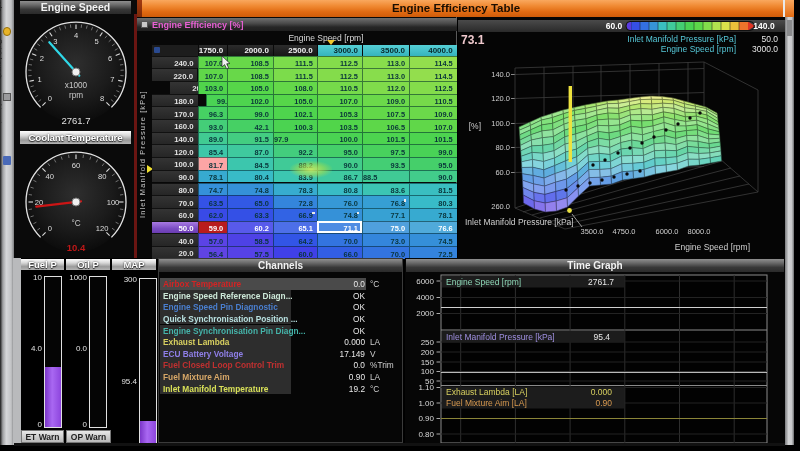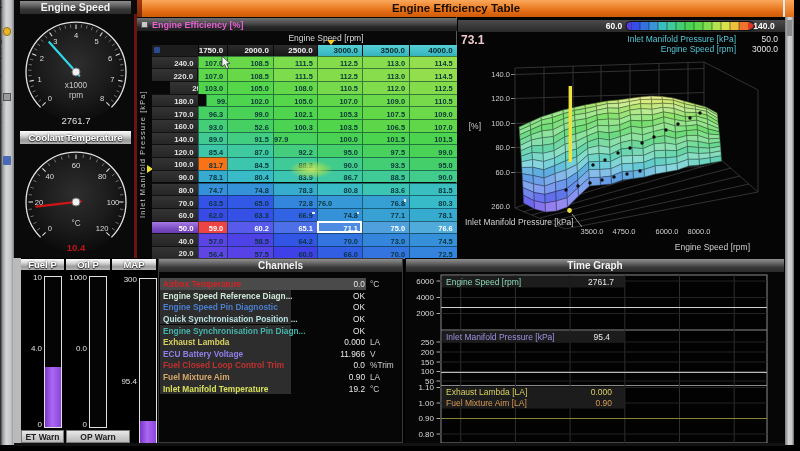--- a/index.html
+++ b/index.html
@@ -176,76 +176,76 @@
 <div class="ab" style="left:409.0px;top:93.6px;width:47.7px;height:12.7px;background:#76da4a;color:#09343a;font-size:7.4px;font-weight:bold;text-align:right;padding:2.6px 4px 0 0;border-top:1px solid rgba(0,40,40,0.55);border-left:1px solid rgba(0,40,40,0.55);">110.5</div>
 <div class="ab" style="left:152px;top:106.3px;width:45.7px;height:12.7px;background:linear-gradient(#343434,#262626);color:#e2e2e2;font-size:7.8px;font-weight:bold;text-align:right;padding:2.4px 4px 0 0;border-top:1px solid #111;">170.0</div>
 <div class="ab" style="left:197.7px;top:106.3px;width:29.5px;height:12.7px;background:#46d063;color:#09343a;font-size:7.4px;font-weight:bold;text-align:right;padding:2.6px 4px 0 0;border-top:1px solid rgba(0,40,40,0.55);border-left:1px solid rgba(0,40,40,0.55);">96.3</div>
 <div class="ab" style="left:227.2px;top:106.3px;width:45.7px;height:12.7px;background:#49d256;color:#09343a;font-size:7.4px;font-weight:bold;text-align:right;padding:2.6px 4px 0 0;border-top:1px solid rgba(0,40,40,0.55);border-left:1px solid rgba(0,40,40,0.55);">99.0</div>
 <div class="ab" style="left:272.9px;top:106.3px;width:43.9px;height:12.7px;background:#4ed44d;color:#09343a;font-size:7.4px;font-weight:bold;text-align:right;padding:2.6px 4px 0 0;border-top:1px solid rgba(0,40,40,0.55);border-left:1px solid rgba(0,40,40,0.55);">102.1</div>
 <div class="ab" style="left:316.8px;top:106.3px;width:45.2px;height:12.7px;background:#58d649;color:#09343a;font-size:7.4px;font-weight:bold;text-align:right;padding:2.6px 4px 0 0;border-top:1px solid rgba(0,40,40,0.55);border-left:1px solid rgba(0,40,40,0.55);">105.3</div>
 <div class="ab" style="left:362.0px;top:106.3px;width:47.0px;height:12.7px;background:#62d849;color:#09343a;font-size:7.4px;font-weight:bold;text-align:right;padding:2.6px 4px 0 0;border-top:1px solid rgba(0,40,40,0.55);border-left:1px solid rgba(0,40,40,0.55);">107.5</div>
 <div class="ab" style="left:409.0px;top:106.3px;width:47.7px;height:12.7px;background:#6bd94a;color:#09343a;font-size:7.4px;font-weight:bold;text-align:right;padding:2.6px 4px 0 0;border-top:1px solid rgba(0,40,40,0.55);border-left:1px solid rgba(0,40,40,0.55);">109.0</div>
 <div class="ab" style="left:152px;top:119.0px;width:45.7px;height:12.7px;background:linear-gradient(#343434,#262626);color:#e2e2e2;font-size:7.8px;font-weight:bold;text-align:right;padding:2.4px 4px 0 0;border-top:1px solid #111;">160.0</div>
 <div class="ab" style="left:197.7px;top:119.0px;width:29.5px;height:12.7px;background:#44ce78;color:#09343a;font-size:7.4px;font-weight:bold;text-align:right;padding:2.6px 4px 0 0;border-top:1px solid rgba(0,40,40,0.55);border-left:1px solid rgba(0,40,40,0.55);">93.0</div>
-<div class="ab" style="left:227.2px;top:119.0px;width:45.7px;height:12.7px;background:#46d064;color:#09343a;font-size:7.4px;font-weight:bold;text-align:right;padding:2.6px 4px 0 0;border-top:1px solid rgba(0,40,40,0.55);border-left:1px solid rgba(0,40,40,0.55);">52.6</div>
+<div class="ab" style="left:227.2px;top:119.0px;width:45.7px;height:12.7px;background:#46d064;color:#09343a;font-size:7.4px;font-weight:bold;text-align:right;padding:2.6px 4px 0 0;border-top:1px solid rgba(0,40,40,0.55);border-left:1px solid rgba(0,40,40,0.55);">42.1</div>
 <div class="ab" style="left:272.9px;top:119.0px;width:43.9px;height:12.7px;background:#4bd351;color:#09343a;font-size:7.4px;font-weight:bold;text-align:right;padding:2.6px 4px 0 0;border-top:1px solid rgba(0,40,40,0.55);border-left:1px solid rgba(0,40,40,0.55);">100.3</div>
 <div class="ab" style="left:316.8px;top:119.0px;width:45.2px;height:12.7px;background:#51d54a;color:#09343a;font-size:7.4px;font-weight:bold;text-align:right;padding:2.6px 4px 0 0;border-top:1px solid rgba(0,40,40,0.55);border-left:1px solid rgba(0,40,40,0.55);">103.5</div>
 <div class="ab" style="left:362.0px;top:119.0px;width:47.0px;height:12.7px;background:#5dd749;color:#09343a;font-size:7.4px;font-weight:bold;text-align:right;padding:2.6px 4px 0 0;border-top:1px solid rgba(0,40,40,0.55);border-left:1px solid rgba(0,40,40,0.55);">106.5</div>
 <div class="ab" style="left:409.0px;top:119.0px;width:47.7px;height:12.7px;background:#60d749;color:#09343a;font-size:7.4px;font-weight:bold;text-align:right;padding:2.6px 4px 0 0;border-top:1px solid rgba(0,40,40,0.55);border-left:1px solid rgba(0,40,40,0.55);">107.0</div>
 <div class="ab" style="left:152px;top:131.7px;width:45.7px;height:12.7px;background:linear-gradient(#343434,#262626);color:#e2e2e2;font-size:7.8px;font-weight:bold;text-align:right;padding:2.4px 4px 0 0;border-top:1px solid #111;">140.0</div>
 <div class="ab" style="left:197.7px;top:131.7px;width:29.5px;height:12.7px;background:#41cb92;color:#09343a;font-size:7.4px;font-weight:bold;text-align:right;padding:2.6px 4px 0 0;border-top:1px solid rgba(0,40,40,0.55);border-left:1px solid rgba(0,40,40,0.55);">89.0</div>
 <div class="ab" style="left:227.2px;top:131.7px;width:45.7px;height:12.7px;background:#43cd81;color:#09343a;font-size:7.4px;font-weight:bold;text-align:right;padding:2.6px 4px 0 0;border-top:1px solid rgba(0,40,40,0.55);border-left:1px solid rgba(0,40,40,0.55);">91.5</div>
 <div class="ab" style="left:272.9px;top:131.7px;width:43.9px;height:27px;background:#48d15b;color:#09343a;font-size:7.4px;font-weight:bold;text-align:left;padding:2.6px 4px 0 0;border-top:1px solid rgba(0,40,40,0.55);border-left:1px solid rgba(0,40,40,0.55);">97.9</div>
 <div class="ab" style="left:316.8px;top:131.7px;width:45.2px;height:12.7px;background:#4ad352;color:#09343a;font-size:7.4px;font-weight:bold;text-align:right;padding:2.6px 4px 0 0;border-top:1px solid rgba(0,40,40,0.55);border-left:1px solid rgba(0,40,40,0.55);">100.0</div>
 <div class="ab" style="left:362.0px;top:131.7px;width:47.0px;height:12.7px;background:#4dd44f;color:#09343a;font-size:7.4px;font-weight:bold;text-align:right;padding:2.6px 4px 0 0;border-top:1px solid rgba(0,40,40,0.55);border-left:1px solid rgba(0,40,40,0.55);">101.5</div>
 <div class="ab" style="left:409.0px;top:131.7px;width:47.7px;height:12.7px;background:#4dd44f;color:#09343a;font-size:7.4px;font-weight:bold;text-align:right;padding:2.6px 4px 0 0;border-top:1px solid rgba(0,40,40,0.55);border-left:1px solid rgba(0,40,40,0.55);">101.5</div>
 <div class="ab" style="left:152px;top:144.4px;width:45.7px;height:12.7px;background:linear-gradient(#343434,#262626);color:#e2e2e2;font-size:7.8px;font-weight:bold;text-align:right;padding:2.4px 4px 0 0;border-top:1px solid #111;">120.0</div>
 <div class="ab" style="left:197.7px;top:144.4px;width:29.5px;height:12.7px;background:#3dc7a8;color:#09343a;font-size:7.4px;font-weight:bold;text-align:right;padding:2.6px 4px 0 0;border-top:1px solid rgba(0,40,40,0.55);border-left:1px solid rgba(0,40,40,0.55);">85.4</div>
 <div class="ab" style="left:227.2px;top:144.4px;width:45.7px;height:12.7px;background:#3fc99e;color:#09343a;font-size:7.4px;font-weight:bold;text-align:right;padding:2.6px 4px 0 0;border-top:1px solid rgba(0,40,40,0.55);border-left:1px solid rgba(0,40,40,0.55);">87.0</div>
 <div class="ab" style="left:272.9px;top:144.4px;width:43.9px;height:12.7px;background:#43cd7d;color:#09343a;font-size:7.4px;font-weight:bold;text-align:right;padding:2.6px 4px 0 0;border-top:1px solid rgba(0,40,40,0.55);border-left:1px solid rgba(0,40,40,0.55);">92.2</div>
 <div class="ab" style="left:316.8px;top:144.4px;width:45.2px;height:12.7px;background:#45cf6a;color:#09343a;font-size:7.4px;font-weight:bold;text-align:right;padding:2.6px 4px 0 0;border-top:1px solid rgba(0,40,40,0.55);border-left:1px solid rgba(0,40,40,0.55);">95.0</div>
 <div class="ab" style="left:362.0px;top:144.4px;width:47.0px;height:12.7px;background:#48d15d;color:#09343a;font-size:7.4px;font-weight:bold;text-align:right;padding:2.6px 4px 0 0;border-top:1px solid rgba(0,40,40,0.55);border-left:1px solid rgba(0,40,40,0.55);">97.5</div>
 <div class="ab" style="left:409.0px;top:144.4px;width:47.7px;height:12.7px;background:#49d256;color:#09343a;font-size:7.4px;font-weight:bold;text-align:right;padding:2.6px 4px 0 0;border-top:1px solid rgba(0,40,40,0.55);border-left:1px solid rgba(0,40,40,0.55);">99.0</div>
 <div class="ab" style="left:152px;top:157.1px;width:45.7px;height:12.7px;background:linear-gradient(#343434,#262626);color:#e2e2e2;font-size:7.8px;font-weight:bold;text-align:right;padding:2.4px 4px 0 0;border-top:1px solid #111;">100.0</div>
-<div class="ab" style="left:197.7px;top:157.1px;width:29.5px;height:12.7px;background:#f97316;color:#09343a;font-size:7.4px;font-weight:bold;text-align:right;padding:2.6px 4px 0 0;border-top:1px solid rgba(0,40,40,0.55);border-left:1px solid rgba(0,40,40,0.55);">81.7</div>
+<div class="ab" style="left:197.7px;top:157.1px;width:29.5px;height:12.7px;background:#fca5a5;color:#09343a;font-size:7.4px;font-weight:bold;text-align:right;padding:2.6px 4px 0 0;border-top:1px solid rgba(0,40,40,0.55);border-left:1px solid rgba(0,40,40,0.55);">81.7</div>
 <div class="ab" style="left:227.2px;top:157.1px;width:45.7px;height:12.7px;background:#3cc6ad;color:#09343a;font-size:7.4px;font-weight:bold;text-align:right;padding:2.6px 4px 0 0;border-top:1px solid rgba(0,40,40,0.55);border-left:1px solid rgba(0,40,40,0.55);">84.5</div>
 <div class="ab" style="left:272.9px;top:157.1px;width:43.9px;height:12.7px;background:#40ca97;color:#09343a;font-size:7.4px;font-weight:bold;text-align:right;padding:2.6px 4px 0 0;border-top:1px solid rgba(0,40,40,0.55);border-left:1px solid rgba(0,40,40,0.55);">88.2</div>
 <div class="ab" style="left:316.8px;top:157.1px;width:45.2px;height:12.7px;background:#42cc8b;color:#09343a;font-size:7.4px;font-weight:bold;text-align:right;padding:2.6px 4px 0 0;border-top:1px solid rgba(0,40,40,0.55);border-left:1px solid rgba(0,40,40,0.55);">90.0</div>
 <div class="ab" style="left:362.0px;top:157.1px;width:47.0px;height:12.7px;background:#44ce74;color:#09343a;font-size:7.4px;font-weight:bold;text-align:right;padding:2.6px 4px 0 0;border-top:1px solid rgba(0,40,40,0.55);border-left:1px solid rgba(0,40,40,0.55);">93.5</div>
 <div class="ab" style="left:409.0px;top:157.1px;width:47.7px;height:12.7px;background:#45cf6a;color:#09343a;font-size:7.4px;font-weight:bold;text-align:right;padding:2.6px 4px 0 0;border-top:1px solid rgba(0,40,40,0.55);border-left:1px solid rgba(0,40,40,0.55);">95.0</div>
 <div class="ab" style="left:152px;top:169.8px;width:45.7px;height:12.7px;background:linear-gradient(#343434,#262626);color:#e2e2e2;font-size:7.8px;font-weight:bold;text-align:right;padding:2.4px 4px 0 0;border-top:1px solid #111;">90.0</div>
 <div class="ab" style="left:197.7px;top:169.8px;width:29.5px;height:12.7px;background:#37aad0;color:#09343a;font-size:7.4px;font-weight:bold;text-align:right;padding:2.6px 4px 0 0;border-top:1px solid rgba(0,40,40,0.55);border-left:1px solid rgba(0,40,40,0.55);">78.1</div>
 <div class="ab" style="left:227.2px;top:169.8px;width:45.7px;height:12.7px;background:#38bbc7;color:#09343a;font-size:7.4px;font-weight:bold;text-align:right;padding:2.6px 4px 0 0;border-top:1px solid rgba(0,40,40,0.55);border-left:1px solid rgba(0,40,40,0.55);">80.4</div>
 <div class="ab" style="left:272.9px;top:169.8px;width:43.9px;height:12.7px;background:#3cc6b1;color:#09343a;font-size:7.4px;font-weight:bold;text-align:right;padding:2.6px 4px 0 0;border-top:1px solid rgba(0,40,40,0.55);border-left:1px solid rgba(0,40,40,0.55);">83.9</div>
 <div class="ab" style="left:316.8px;top:169.8px;width:45.2px;height:12.7px;background:#3fc9a0;color:#09343a;font-size:7.4px;font-weight:bold;text-align:right;padding:2.6px 4px 0 0;border-top:1px solid rgba(0,40,40,0.55);border-left:1px solid rgba(0,40,40,0.55);">86.7</div>
-<div class="ab" style="left:362.0px;top:169.8px;width:47.0px;height:12.7px;background:#40ca95;color:#09343a;font-size:7.4px;font-weight:bold;text-align:right;padding:2.6px 4px 0 0;border-top:1px solid rgba(0,40,40,0.55);border-left:1px solid rgba(0,40,40,0.55);">88.5</div>
+<div class="ab" style="left:362.0px;top:169.8px;width:47.0px;height:12.7px;background:#40ca95;color:#09343a;font-size:7.4px;font-weight:bold;text-align:left;padding:2.6px 4px 0 0;border-top:1px solid rgba(0,40,40,0.55);border-left:1px solid rgba(0,40,40,0.55);">88.5</div>
 <div class="ab" style="left:409.0px;top:169.8px;width:47.7px;height:12.7px;background:#42cc8b;color:#09343a;font-size:7.4px;font-weight:bold;text-align:right;padding:2.6px 4px 0 0;border-top:1px solid rgba(0,40,40,0.55);border-left:1px solid rgba(0,40,40,0.55);">90.0</div>
 <div class="ab" style="left:152px;top:182.5px;width:45.7px;height:12.7px;background:linear-gradient(#343434,#262626);color:#e2e2e2;font-size:7.8px;font-weight:bold;text-align:right;padding:2.4px 4px 0 0;border-top:1px solid #111;">80.0</div>
 <div class="ab" style="left:197.7px;top:182.5px;width:29.5px;height:12.7px;background:#3590d9;color:#09343a;font-size:7.4px;font-weight:bold;text-align:right;padding:2.6px 4px 0 0;border-top:1px solid rgba(0,40,40,0.55);border-left:1px solid rgba(0,40,40,0.55);">74.7</div>
 <div class="ab" style="left:227.2px;top:182.5px;width:45.7px;height:12.7px;background:#3591d8;color:#09343a;font-size:7.4px;font-weight:bold;text-align:right;padding:2.6px 4px 0 0;border-top:1px solid rgba(0,40,40,0.55);border-left:1px solid rgba(0,40,40,0.55);">74.8</div>
 <div class="ab" style="left:272.9px;top:182.5px;width:43.9px;height:12.7px;background:#37accf;color:#09343a;font-size:7.4px;font-weight:bold;text-align:right;padding:2.6px 4px 0 0;border-top:1px solid rgba(0,40,40,0.55);border-left:1px solid rgba(0,40,40,0.55);">78.3</div>
 <div class="ab" style="left:316.8px;top:182.5px;width:45.2px;height:12.7px;background:#39bcc5;color:#09343a;font-size:7.4px;font-weight:bold;text-align:right;padding:2.6px 4px 0 0;border-top:1px solid rgba(0,40,40,0.55);border-left:1px solid rgba(0,40,40,0.55);">80.8</div>
 <div class="ab" style="left:362.0px;top:182.5px;width:47.0px;height:12.7px;background:#3cc5b3;color:#09343a;font-size:7.4px;font-weight:bold;text-align:right;padding:2.6px 4px 0 0;border-top:1px solid rgba(0,40,40,0.55);border-left:1px solid rgba(0,40,40,0.55);">83.6</div>
 <div class="ab" style="left:409.0px;top:182.5px;width:47.7px;height:12.7px;background:#3abec0;color:#09343a;font-size:7.4px;font-weight:bold;text-align:right;padding:2.6px 4px 0 0;border-top:1px solid rgba(0,40,40,0.55);border-left:1px solid rgba(0,40,40,0.55);">81.5</div>
 <div class="ab" style="left:152px;top:195.2px;width:45.7px;height:12.7px;background:linear-gradient(#343434,#262626);color:#e2e2e2;font-size:7.8px;font-weight:bold;text-align:right;padding:2.4px 4px 0 0;border-top:1px solid #111;">70.0</div>
 <div class="ab" style="left:197.7px;top:195.2px;width:29.5px;height:12.7px;background:#3452e6;color:#09343a;font-size:7.4px;font-weight:bold;text-align:right;padding:2.6px 4px 0 0;border-top:1px solid rgba(0,40,40,0.55);border-left:1px solid rgba(0,40,40,0.55);">63.5</div>
 <div class="ab" style="left:227.2px;top:195.2px;width:45.7px;height:12.7px;background:#3259e5;color:#09343a;font-size:7.4px;font-weight:bold;text-align:right;padding:2.6px 4px 0 0;border-top:1px solid rgba(0,40,40,0.55);border-left:1px solid rgba(0,40,40,0.55);">65.0</div>
 <div class="ab" style="left:272.9px;top:195.2px;width:43.9px;height:12.7px;background:#3485dc;color:#09343a;font-size:7.4px;font-weight:bold;text-align:right;padding:2.6px 4px 0 0;border-top:1px solid rgba(0,40,40,0.55);border-left:1px solid rgba(0,40,40,0.55);">72.8</div>
-<div class="ab" style="left:316.8px;top:195.2px;width:45.2px;height:12.7px;background:#3698d6;color:#09343a;font-size:7.4px;font-weight:bold;text-align:left;padding:2.6px 4px 0 0;border-top:1px solid rgba(0,40,40,0.55);border-left:1px solid rgba(0,40,40,0.55);">76.0</div>
+<div class="ab" style="left:316.8px;top:195.2px;width:45.2px;height:12.7px;background:#3698d6;color:#09343a;font-size:7.4px;font-weight:bold;text-align:right;padding:2.6px 4px 0 0;border-top:1px solid rgba(0,40,40,0.55);border-left:1px solid rgba(0,40,40,0.55);">76.0</div>
 <div class="ab" style="left:362.0px;top:195.2px;width:47.0px;height:12.7px;background:#369fd4;color:#09343a;font-size:7.4px;font-weight:bold;text-align:right;padding:2.6px 4px 0 0;border-top:1px solid rgba(0,40,40,0.55);border-left:1px solid rgba(0,40,40,0.55);">76.8</div>
 <div class="ab" style="left:409.0px;top:195.2px;width:47.7px;height:12.7px;background:#38bbc8;color:#09343a;font-size:7.4px;font-weight:bold;text-align:right;padding:2.6px 4px 0 0;border-top:1px solid rgba(0,40,40,0.55);border-left:1px solid rgba(0,40,40,0.55);">80.3</div>
 <div class="ab" style="left:152px;top:207.9px;width:45.7px;height:12.7px;background:linear-gradient(#343434,#262626);color:#e2e2e2;font-size:7.8px;font-weight:bold;text-align:right;padding:2.4px 4px 0 0;border-top:1px solid #111;">60.0</div>
 <div class="ab" style="left:197.7px;top:207.9px;width:29.5px;height:12.7px;background:#394ae7;color:#09343a;font-size:7.4px;font-weight:bold;text-align:right;padding:2.6px 4px 0 0;border-top:1px solid rgba(0,40,40,0.55);border-left:1px solid rgba(0,40,40,0.55);">62.0</div>
 <div class="ab" style="left:227.2px;top:207.9px;width:45.7px;height:12.7px;background:#3450e6;color:#09343a;font-size:7.4px;font-weight:bold;text-align:right;padding:2.6px 4px 0 0;border-top:1px solid rgba(0,40,40,0.55);border-left:1px solid rgba(0,40,40,0.55);">63.3</div>
 <div class="ab" style="left:272.9px;top:207.9px;width:43.9px;height:12.7px;background:#3263e4;color:#09343a;font-size:7.4px;font-weight:bold;text-align:right;padding:2.6px 4px 0 0;border-top:1px solid rgba(0,40,40,0.55);border-left:1px solid rgba(0,40,40,0.55);">66.9</div>
 <div class="ab" style="left:316.8px;top:207.9px;width:45.2px;height:12.7px;background:#3591d8;color:#09343a;font-size:7.4px;font-weight:bold;text-align:right;padding:2.6px 4px 0 0;border-top:1px solid rgba(0,40,40,0.55);border-left:1px solid rgba(0,40,40,0.55);">74.8</div>
 <div class="ab" style="left:362.0px;top:207.9px;width:47.0px;height:12.7px;background:#37a1d3;color:#09343a;font-size:7.4px;font-weight:bold;text-align:right;padding:2.6px 4px 0 0;border-top:1px solid rgba(0,40,40,0.55);border-left:1px solid rgba(0,40,40,0.55);">77.1</div>
 <div class="ab" style="left:409.0px;top:207.9px;width:47.7px;height:12.7px;background:#37aad0;color:#09343a;font-size:7.4px;font-weight:bold;text-align:right;padding:2.6px 4px 0 0;border-top:1px solid rgba(0,40,40,0.55);border-left:1px solid rgba(0,40,40,0.55);">78.1</div>
 <div class="ab" style="left:152px;top:220.6px;width:45.7px;height:12.7px;background:linear-gradient(#a87ae2,#7a4cc2 60%,#6a3cb2);color:#fff;font-size:7.8px;font-weight:bold;text-align:right;padding:2.4px 4px 0 0;border-top:1px solid #111;">50.0</div>
-<div class="ab" style="left:197.7px;top:220.6px;width:29.5px;height:17px;background:#ef4444;color:#ffffff;font-size:7.4px;font-weight:bold;text-align:right;padding:2.6px 4px 0 0;border-top:1px solid rgba(0,40,40,0.55);border-left:1px solid rgba(0,40,40,0.55);">59.0</div>
+<div class="ab" style="left:197.7px;top:220.6px;width:29.5px;height:17px;background:#b91c1c;color:#ffffff;font-size:7.4px;font-weight:bold;text-align:right;padding:2.6px 4px 0 0;border-top:1px solid rgba(0,40,40,0.55);border-left:1px solid rgba(0,40,40,0.55);">59.0</div>
 <div class="ab" style="left:227.2px;top:220.6px;width:45.7px;height:12.7px;background:#585aeb;color:#ffffff;font-size:7.4px;font-weight:bold;text-align:right;padding:2.6px 4px 0 0;border-top:1px solid rgba(0,40,40,0.55);border-left:1px solid rgba(0,40,40,0.55);">60.2</div>
 <div class="ab" style="left:272.9px;top:220.6px;width:43.9px;height:12.7px;background:#4d6fe8;color:#ffffff;font-size:7.4px;font-weight:bold;text-align:right;padding:2.6px 4px 0 0;border-top:1px solid rgba(0,40,40,0.55);border-left:1px solid rgba(0,40,40,0.55);">65.1</div>
 <div class="ab" style="left:316.8px;top:220.6px;width:45.2px;height:12.7px;background:#4e8ce3;color:#ffffff;font-size:7.4px;font-weight:bold;text-align:right;padding:2.6px 4px 0 0;border-top:1px solid rgba(0,40,40,0.55);border-left:1px solid rgba(0,40,40,0.55);outline:2px solid #fff;outline-offset:-2.5px;z-index:5;">71.1</div>
 <div class="ab" style="left:362.0px;top:220.6px;width:47.0px;height:12.7px;background:#50a0dd;color:#ffffff;font-size:7.4px;font-weight:bold;text-align:right;padding:2.6px 4px 0 0;border-top:1px solid rgba(0,40,40,0.55);border-left:1px solid rgba(0,40,40,0.55);">75.0</div>
 <div class="ab" style="left:409.0px;top:220.6px;width:47.7px;height:12.7px;background:#50aada;color:#ffffff;font-size:7.4px;font-weight:bold;text-align:right;padding:2.6px 4px 0 0;border-top:1px solid rgba(0,40,40,0.55);border-left:1px solid rgba(0,40,40,0.55);">76.6</div>
 <div class="ab" style="left:152px;top:233.3px;width:45.7px;height:12.7px;background:linear-gradient(#343434,#262626);color:#e2e2e2;font-size:7.8px;font-weight:bold;text-align:right;padding:2.4px 4px 0 0;border-top:1px solid #111;">40.0</div>
 <div class="ab" style="left:197.7px;top:233.3px;width:29.5px;height:12.7px;background:#5b43e5;color:#09343a;font-size:7.4px;font-weight:bold;text-align:right;padding:2.6px 4px 0 0;border-top:1px solid rgba(0,40,40,0.55);border-left:1px solid rgba(0,40,40,0.55);">57.0</div>
 <div class="ab" style="left:227.2px;top:233.3px;width:45.7px;height:12.7px;background:#4e42e6;color:#09343a;font-size:7.4px;font-weight:bold;text-align:right;padding:2.6px 4px 0 0;border-top:1px solid rgba(0,40,40,0.55);border-left:1px solid rgba(0,40,40,0.55);">58.5</div>
 <div class="ab" style="left:272.9px;top:233.3px;width:43.9px;height:12.7px;background:#3255e6;color:#09343a;font-size:7.4px;font-weight:bold;text-align:right;padding:2.6px 4px 0 0;border-top:1px solid rgba(0,40,40,0.55);border-left:1px solid rgba(0,40,40,0.55);">64.2</div>
 <div class="ab" style="left:316.8px;top:233.3px;width:45.2px;height:12.7px;background:#3374e0;color:#09343a;font-size:7.4px;font-weight:bold;text-align:right;padding:2.6px 4px 0 0;border-top:1px solid rgba(0,40,40,0.55);border-left:1px solid rgba(0,40,40,0.55);">70.0</div>
@@ -603,21 +603,21 @@
 <div class="ab" style="left:89px;top:276px;width:18px;height:152px;border:1px solid #e0e0e0;background:#050505;"></div>
 <div class="ab" style="left:66px;top:273px;width:21px;color:#e0e0e0;font-size:8px;text-align:right;">1000</div>
 <div class="ab" style="left:66px;top:344px;width:21px;color:#e0e0e0;font-size:8px;text-align:right;">0.0</div>
 <div class="ab" style="left:66px;top:420px;width:21px;color:#e0e0e0;font-size:8px;text-align:right;">0</div>
 <div class="ab shdr" style="left:112px;top:259px;width:44px;height:11px;font-size:9.5px;line-height:11px;">MAP</div>
 <div class="ab" style="left:139px;top:278px;width:18px;height:167px;border:1px solid #e0e0e0;background:#050505;"></div>
 <div class="ab" style="left:140px;top:421px;width:16px;height:23px;background:linear-gradient(90deg,#7a35c8,#a968f2 45%,#8d45dd);"></div>
 <div class="ab" style="left:112px;top:275px;width:25px;color:#e0e0e0;font-size:8px;text-align:right;">300</div>
 <div class="ab" style="left:112px;top:377px;width:25px;color:#e0e0e0;font-size:8px;text-align:right;">95.4</div>
 <div class="ab" style="left:21px;top:430px;width:43px;height:13px;background:linear-gradient(#e8e8e8,#b8b8b8);border:1px solid #777;color:#222;font-size:8.5px;font-weight:bold;text-align:center;line-height:12px;">ET Warn</div>
-<div class="ab" style="left:66px;top:430px;width:64px;height:13px;background:linear-gradient(#e8e8e8,#b8b8b8);border:1px solid #777;color:#222;font-size:8.5px;font-weight:bold;text-align:center;line-height:12px;">OP Warn</div>
+<div class="ab" style="left:66px;top:430px;width:45px;height:13px;background:linear-gradient(#e8e8e8,#b8b8b8);border:1px solid #777;color:#222;font-size:8.5px;font-weight:bold;text-align:center;line-height:12px;">OP Warn</div>
 <div class="ab" style="left:158px;top:258px;width:245px;height:185px;background:#060606;border:1px solid #3a3a3a;"></div>
 <div class="ab hdr" style="left:159px;top:259px;width:243px;height:13px;font-size:10px;line-height:13px;">Channels</div>
 <div class="ab" style="left:160px;top:278.0px;width:206px;height:11.6px;background:#4a4a4a;"></div>
 <div class="ab" style="left:163px;top:279.0px;color:#d32424;font-size:8.3px;font-weight:bold;white-space:nowrap;">Airbox Temperature</div>
 <div class="ab" style="left:295px;top:279.0px;width:70px;color:#e8e8e8;font-size:8.3px;text-align:right;">0.0</div>
 <div class="ab" style="left:370px;top:279.0px;color:#cfcfcf;font-size:8.3px;">°C</div>
 <div class="ab" style="left:160px;top:289.6px;width:131px;height:11.6px;background:#2d2d2d;"></div>
 <div class="ab" style="left:163px;top:290.6px;color:#cde8d8;font-size:8.3px;font-weight:bold;white-space:nowrap;">Engine Speed Reference Diagn...</div>
 <div class="ab" style="left:295px;top:290.6px;width:70px;color:#e8e8e8;font-size:8.3px;text-align:right;">OK</div>
 <div class="ab" style="left:160px;top:301.2px;width:131px;height:11.6px;background:#2d2d2d;"></div>
@@ -628,21 +628,21 @@
 <div class="ab" style="left:295px;top:313.9px;width:70px;color:#e8e8e8;font-size:8.3px;text-align:right;">OK</div>
 <div class="ab" style="left:160px;top:324.5px;width:131px;height:11.6px;background:#2d2d2d;"></div>
 <div class="ab" style="left:163px;top:325.5px;color:#45b4aa;font-size:8.3px;font-weight:bold;white-space:nowrap;">Engine Synchronisation Pin Diagn...</div>
 <div class="ab" style="left:295px;top:325.5px;width:70px;color:#e8e8e8;font-size:8.3px;text-align:right;">OK</div>
 <div class="ab" style="left:160px;top:336.1px;width:131px;height:11.6px;background:#2d2d2d;"></div>
 <div class="ab" style="left:163px;top:337.1px;color:#d8d060;font-size:8.3px;font-weight:bold;white-space:nowrap;text-align:center;">Exhaust Lambda</div>
 <div class="ab" style="left:295px;top:337.1px;width:70px;color:#e8e8e8;font-size:8.3px;text-align:right;">0.000</div>
 <div class="ab" style="left:370px;top:337.1px;color:#cfcfcf;font-size:8.3px;">LA</div>
 <div class="ab" style="left:160px;top:347.7px;width:131px;height:11.6px;background:#2d2d2d;"></div>
 <div class="ab" style="left:163px;top:348.7px;color:#8f7fe8;font-size:8.3px;font-weight:bold;white-space:nowrap;">ECU Battery Voltage</div>
-<div class="ab" style="left:295px;top:348.7px;width:70px;color:#e8e8e8;font-size:8.3px;text-align:right;">11.966</div>
+<div class="ab" style="left:295px;top:348.7px;width:70px;color:#e8e8e8;font-size:8.3px;text-align:right;">17.149</div>
 <div class="ab" style="left:370px;top:348.7px;color:#cfcfcf;font-size:8.3px;">V</div>
 <div class="ab" style="left:160px;top:359.3px;width:131px;height:11.6px;background:#2d2d2d;"></div>
 <div class="ab" style="left:163px;top:360.3px;color:#c03030;font-size:8.3px;font-weight:bold;white-space:nowrap;">Fuel Closed Loop Control Trim</div>
 <div class="ab" style="left:295px;top:360.3px;width:70px;color:#e8e8e8;font-size:8.3px;text-align:right;">0.0</div>
 <div class="ab" style="left:370px;top:360.3px;color:#cfcfcf;font-size:8.3px;">%Trim</div>
 <div class="ab" style="left:160px;top:371.0px;width:131px;height:11.6px;background:#2d2d2d;"></div>
 <div class="ab" style="left:163px;top:372.0px;color:#d8a868;font-size:8.3px;font-weight:bold;white-space:nowrap;">Fuel Mixture Aim</div>
 <div class="ab" style="left:295px;top:372.0px;width:70px;color:#e8e8e8;font-size:8.3px;text-align:right;">0.90</div>
 <div class="ab" style="left:370px;top:372.0px;color:#cfcfcf;font-size:8.3px;">LA</div>
 <div class="ab" style="left:160px;top:382.6px;width:131px;height:11.6px;background:#2d2d2d;"></div>

